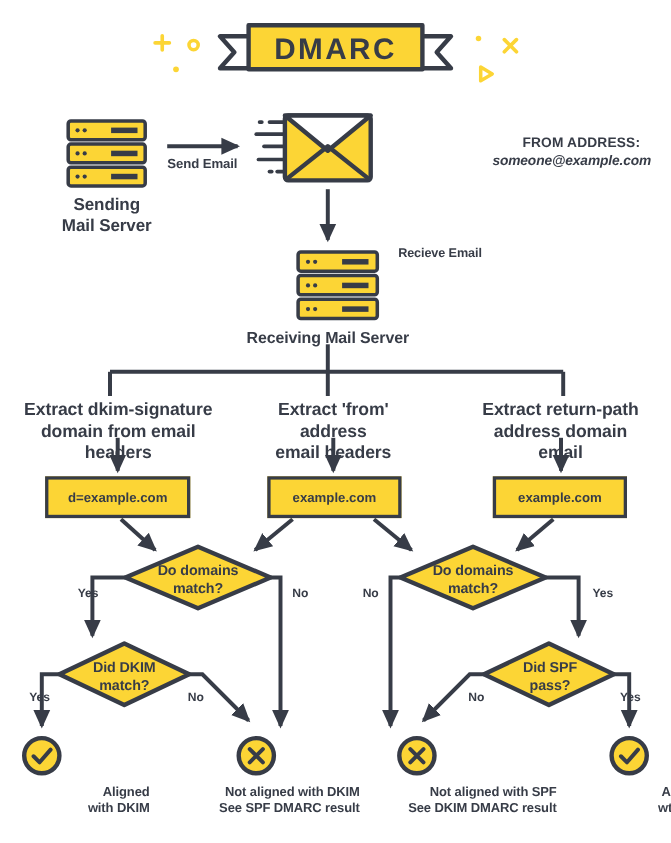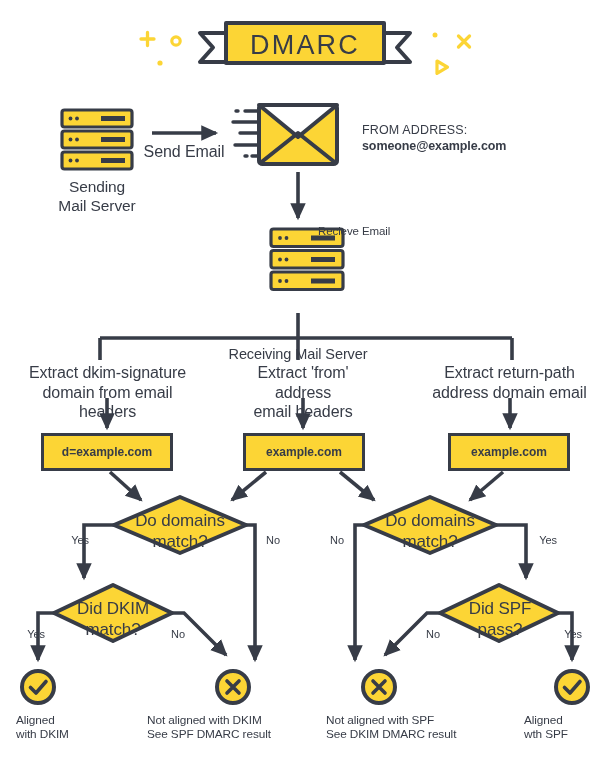--- a/index.html
+++ b/index.html
@@ -21,40 +21,40 @@
   }
   svg.layer {
     position: absolute;
     top: 0;
     left: 0;
     width: 610px;
     height: 766px;
   }
   .lbl {
     position: absolute;
-    font-weight: normal;
+    font-weight: bold;
     line-height: 1.22;
     color: #373C47;
     white-space: pre-line;
     letter-spacing: -0.1px;
   }
   .lbl.c { text-align: center; }
-  .lbl.l { text-align: left; }
+  .lbl.l { text-align: right; }
   .ttl-serv { font-size: 15.5px; }
-  .ttl-recv { font-size: 14.5px; margin-top: 46px; }
+  .ttl-recv { font-size: 14.5px; }
   .from-ttl { font-size: 12.5px; letter-spacing: 0.15px; }
-  .from-val { font-size: 12.5px; font-weight: bold; }
-  .sendmail { font-size: 16px; }
+  .from-val { font-size: 12.5px; font-weight: bold; font-style: italic; }
+  .sendmail { font-size: 12px; }
   .recvmail { font-size: 11.5px; }
   .branch { font-size: 16px; }
   .boxtxt {
     font-size: 12px;
     font-weight: bold;
   }
-  .diamtxt { font-size: 17px; }
+  .diamtxt { font-size: 13px; }
   .yn { font-size: 11px; }
   .result { font-size: 11.8px; }
   .boxwrap {
     position: absolute;
     background: #FCD535;
     border: 3px solid #373C47;
     box-sizing: border-box;
     display: flex;
     align-items: center;
     justify-content: center;

